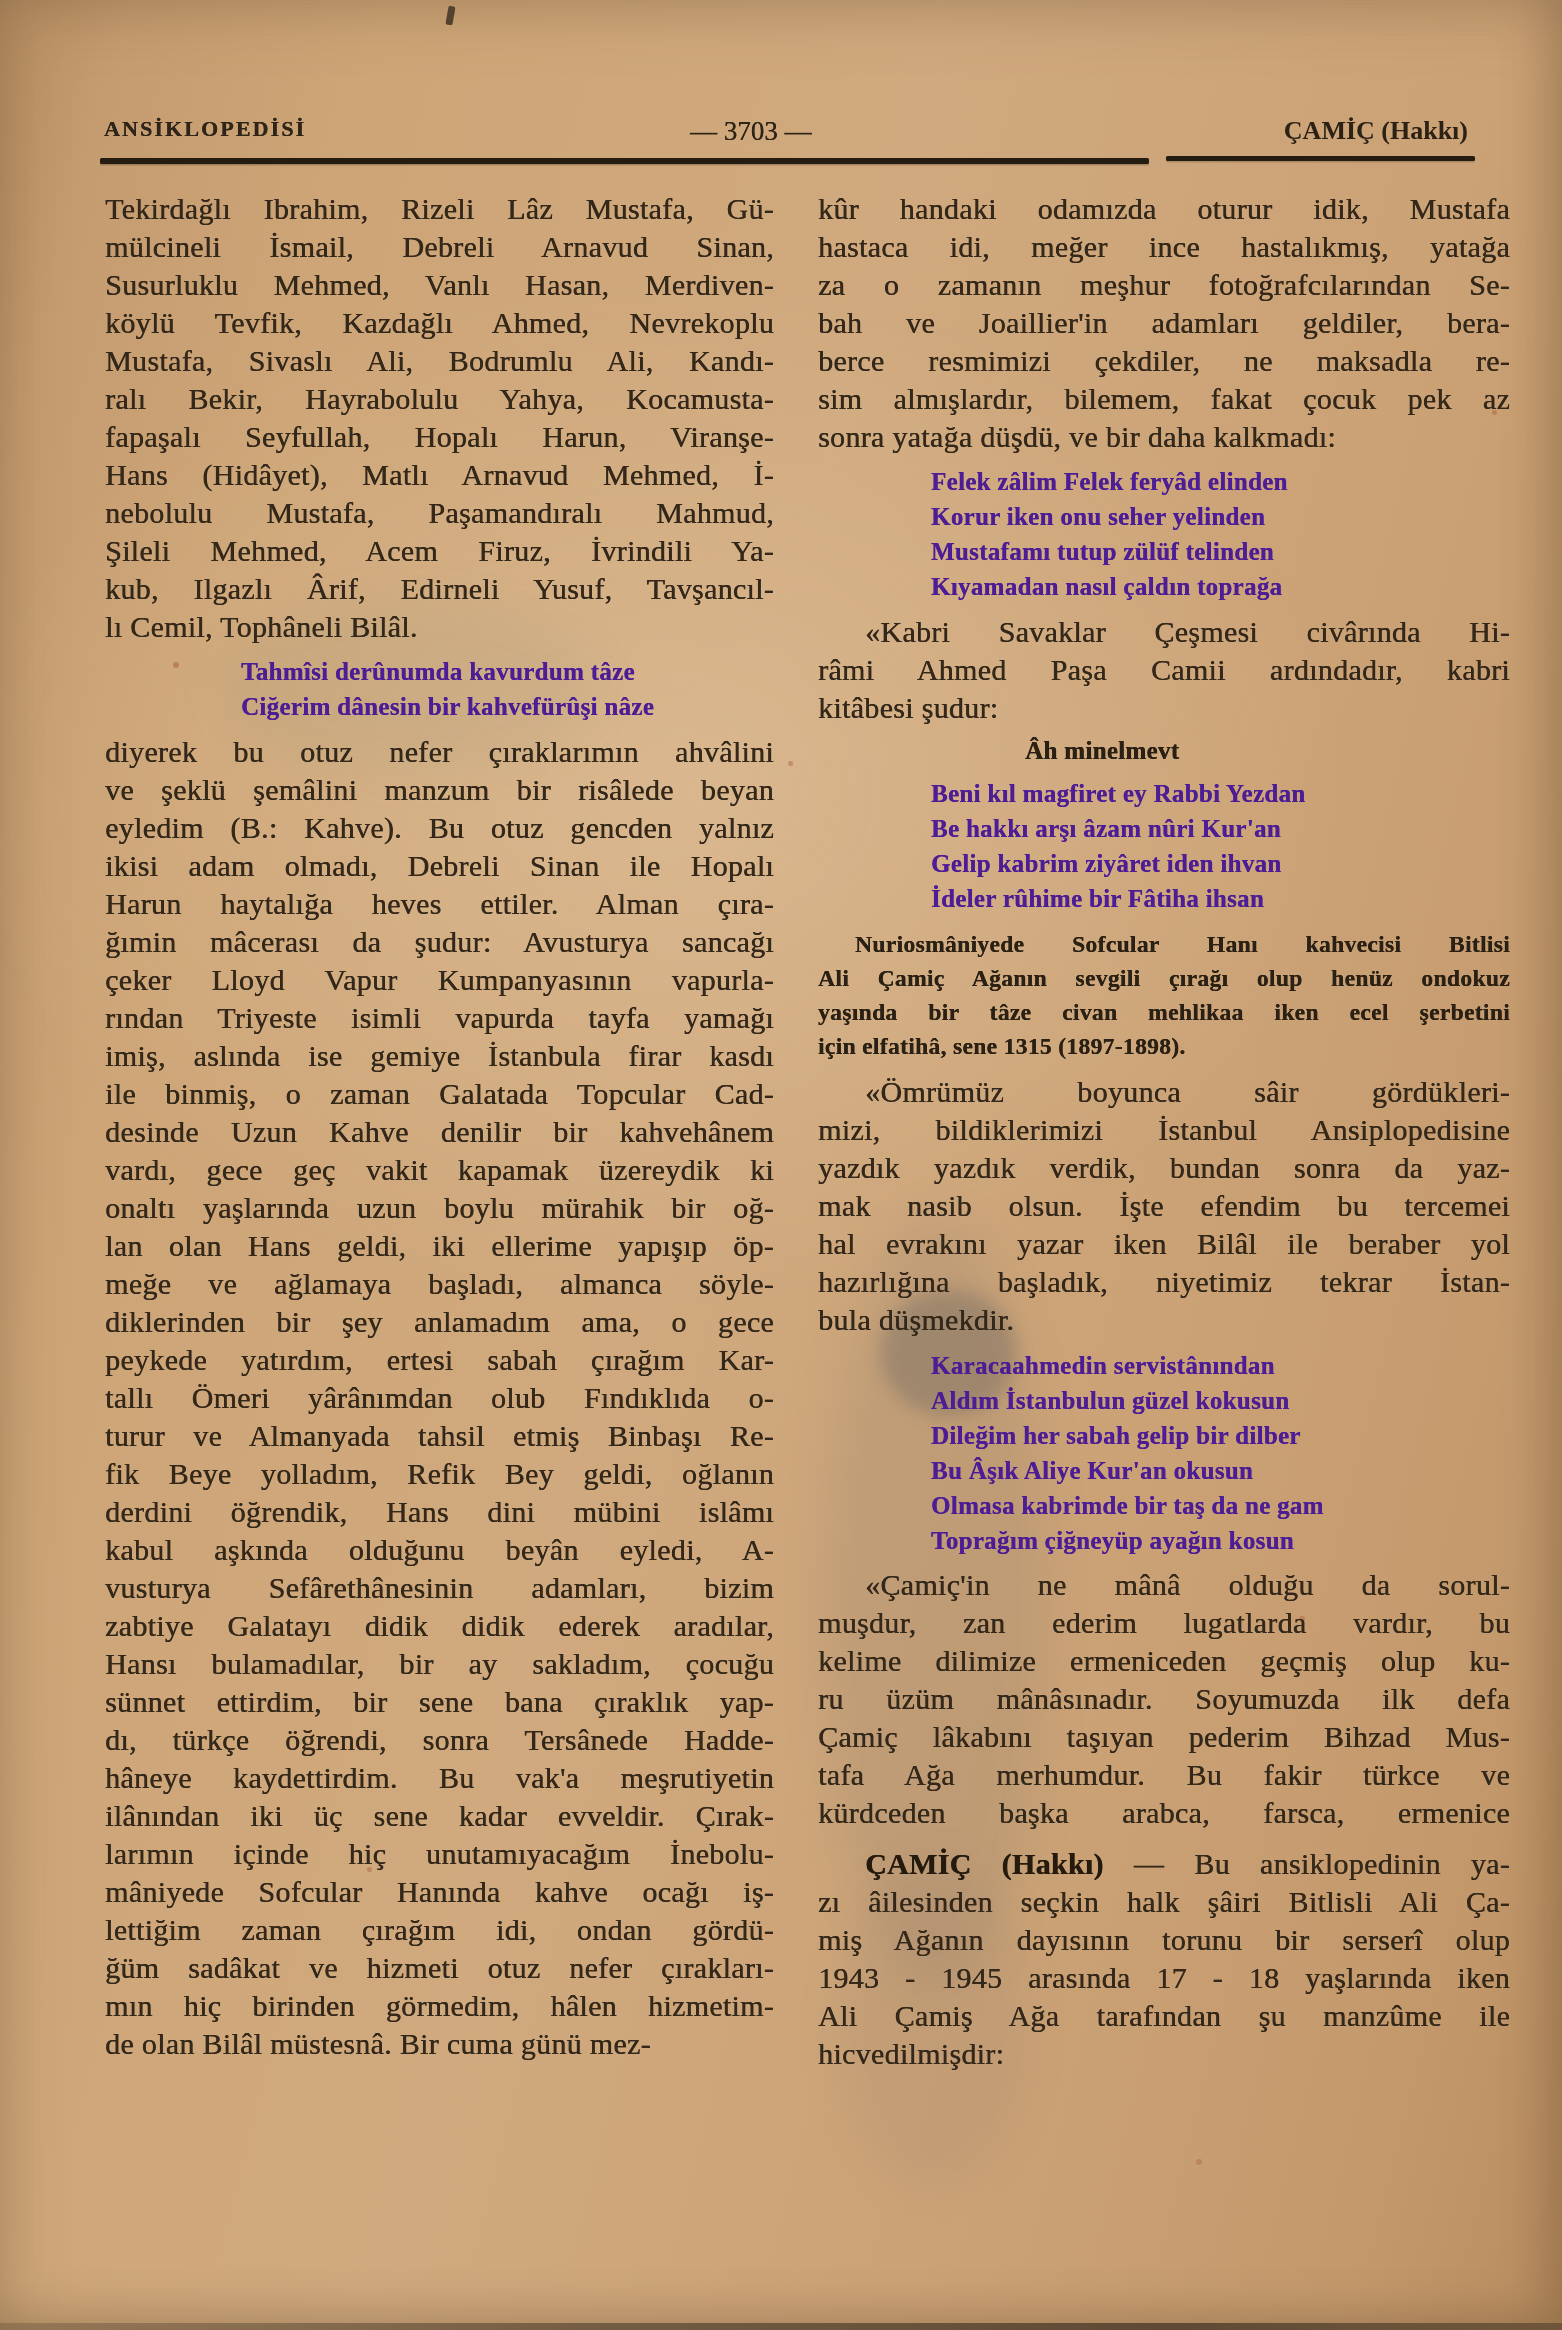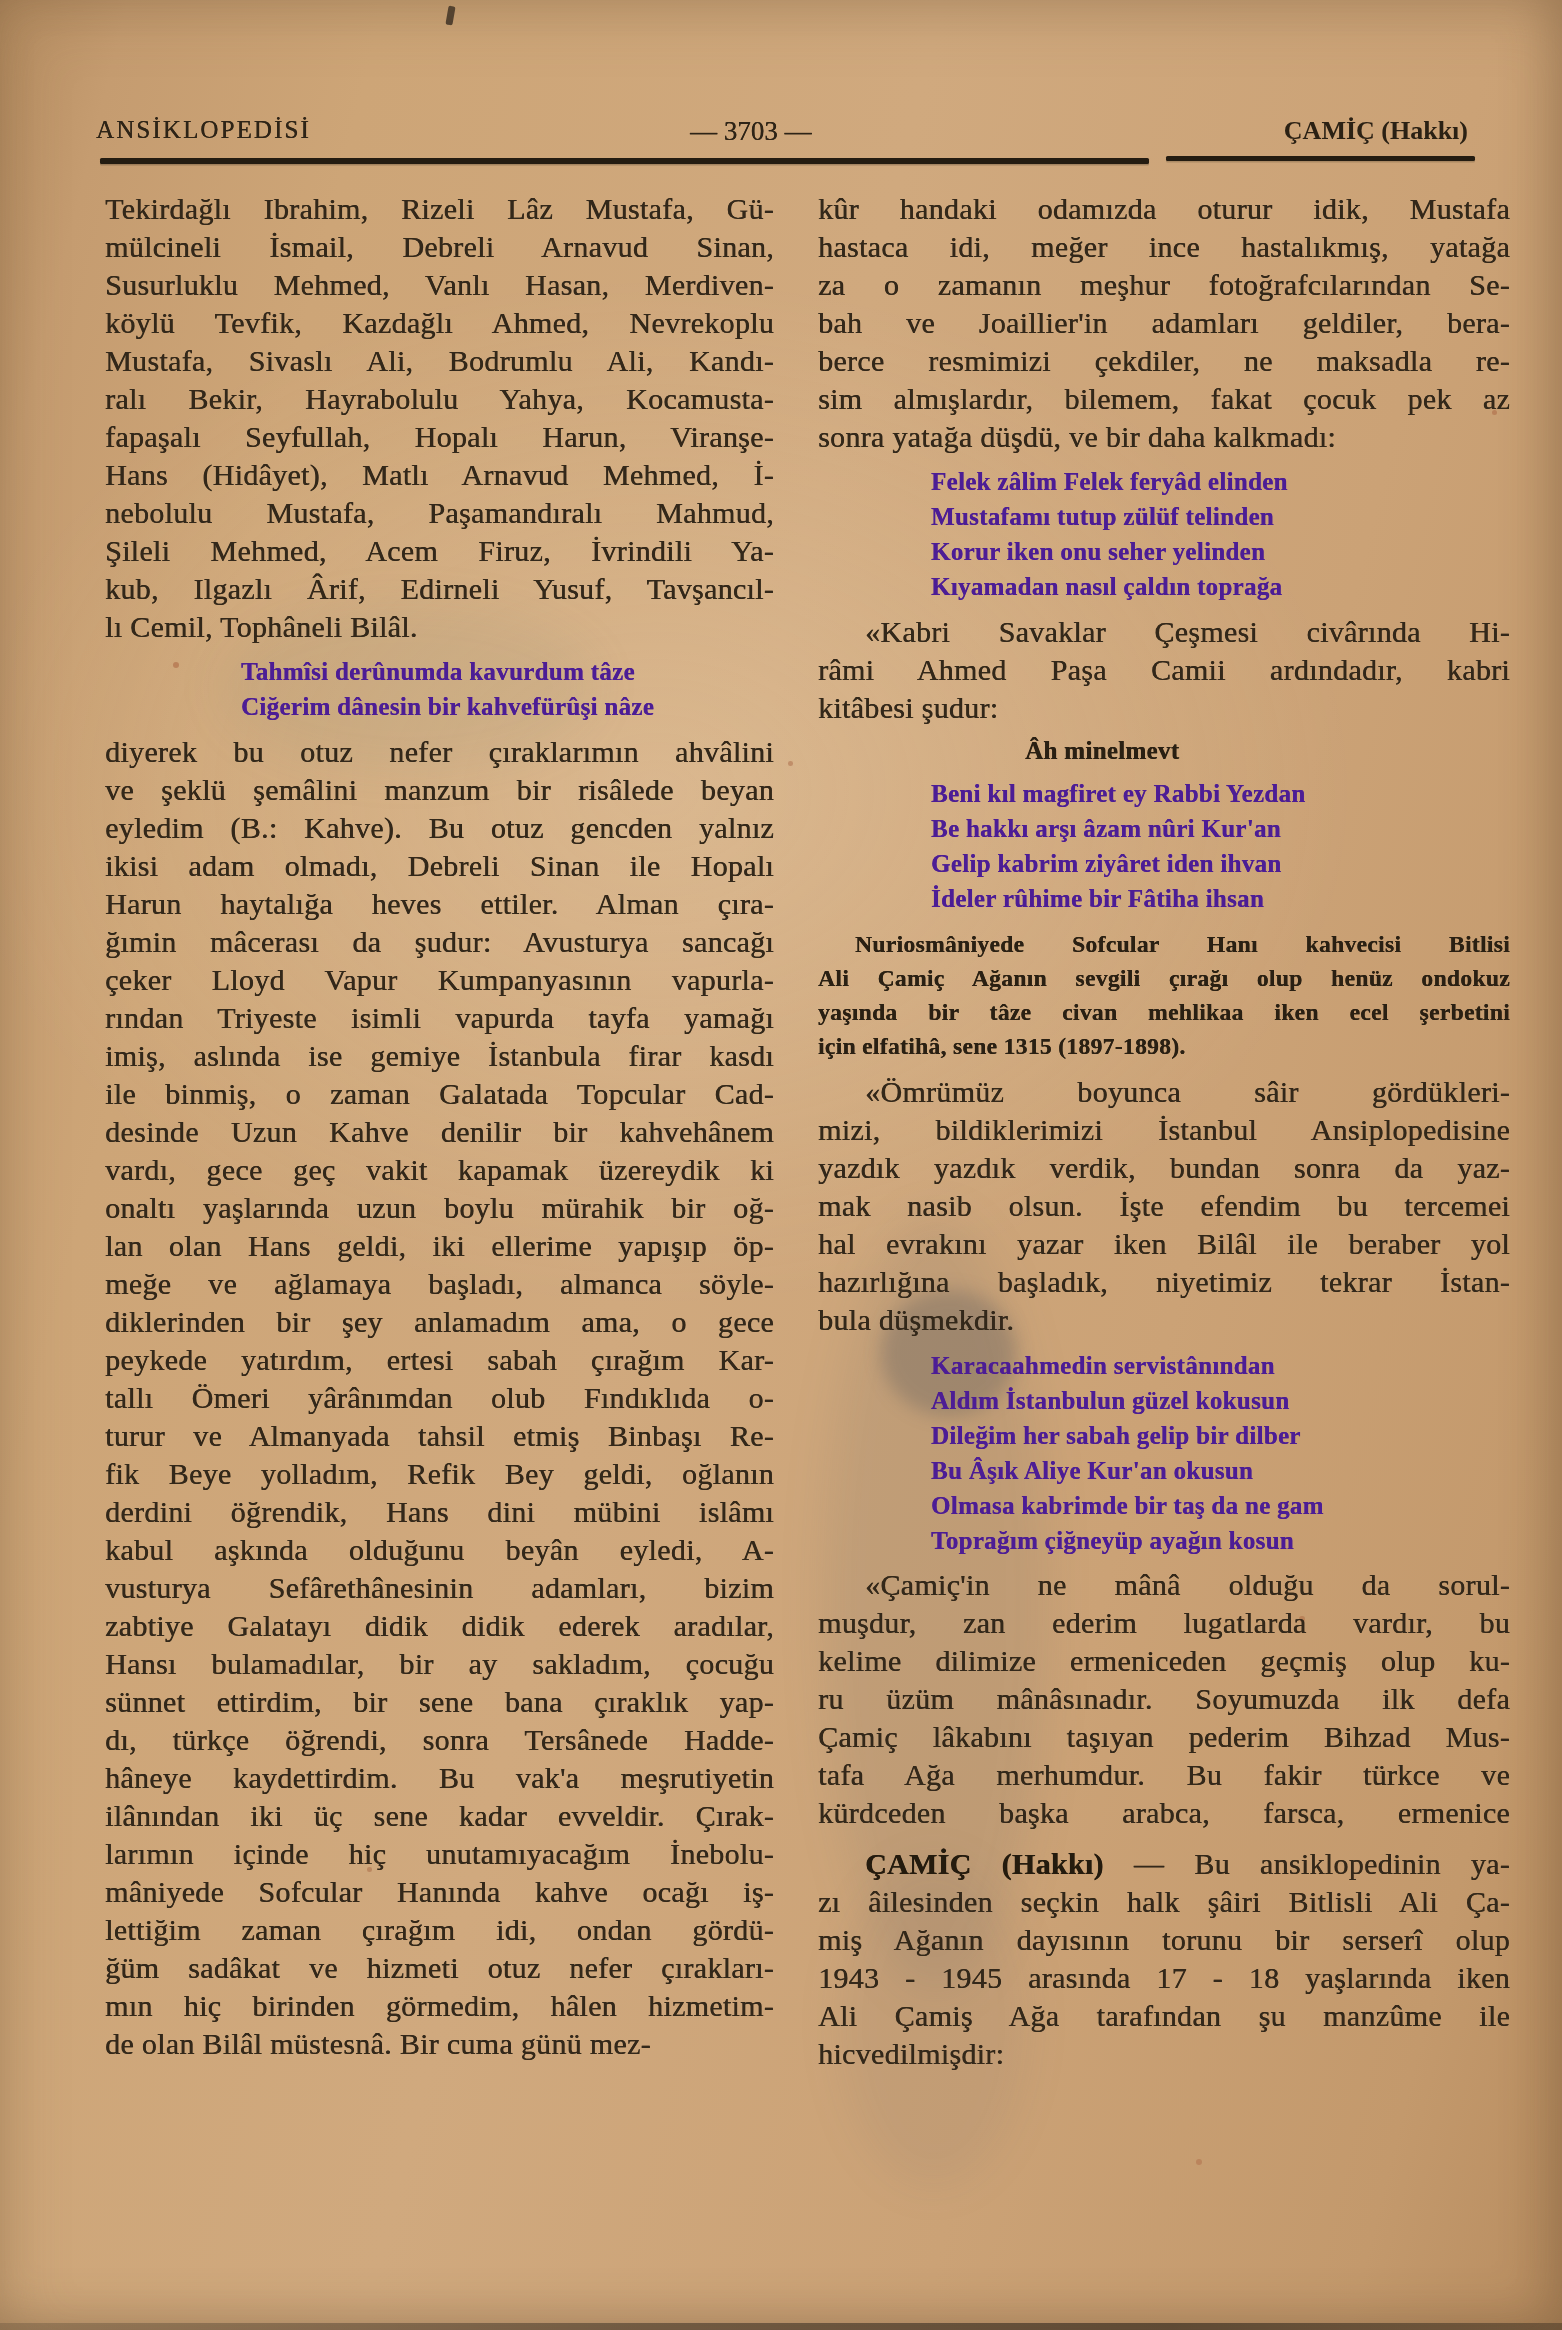--- a/index.html
+++ b/index.html
@@ -8,21 +8,21 @@
     font-family:"Liberation Serif","DejaVu Serif",serif;
     color:#33281a;
     background:
       radial-gradient(ellipse 996px 734px at 42% 34%, rgba(255,236,205,0.22), rgba(255,236,205,0) 70%),
       linear-gradient(104deg,#b78e62 0%,#c59c70 6%,#cda577 18%,#d0a97e 44%,#cba276 70%,#c3996c 90%,#b88d60 100%);
   }
   .vignette{position:absolute;inset:0;pointer-events:none;
     box-shadow:inset -15.7px -13px 47px rgba(92,66,40,.30), inset 13px 18.4px 58px rgba(120,92,60,.22);}
   
   .hdr{position:absolute;top:116px;height:37px;white-space:nowrap}
-  #hdr-left{left:96px;font-size:25px;letter-spacing:2.1px;font-weight:normal;color:#2e2417;text-shadow:0.3px 0 0 currentColor}
+  #hdr-left{left:104px;font-size:22px;letter-spacing:2.1px;font-weight:bold;color:#2e2417;text-shadow:0.3px 0 0 currentColor}
   #hdr-center{left:690px;width:168px;text-align:left;font-size:27px;color:#2e2417;text-shadow:0.3px 0 0 currentColor}
   #hdr-right{left:1248px;width:220px;text-align:right;font-size:26px;font-weight:bold;color:#2b2114}
   .rule{position:absolute;background:#241c11;border-radius:1.6px}
   #rule-left{left:100px;top:158px;width:1049px;height:6.3px;box-shadow:0 1.6px 0 rgba(36,28,17,.25)}
   #rule-right{left:1166px;top:156px;width:309px;height:5.2px;box-shadow:0 1.6px 0 rgba(36,28,17,.2)}
   
   .col{position:absolute;top:190px}
   #col-left{left:105px;width:669px}
   #col-right{left:818px;width:692px}
   .line{
@@ -146,22 +146,22 @@
       <div class="line">kûr handaki odamızda oturur idik, Mustafa</div>
       <div class="line">hastaca idi, meğer ince hastalıkmış, yatağa</div>
       <div class="line">za o zamanın meşhur fotoğrafcılarından Se-</div>
       <div class="line">bah ve Joaillier'in adamları geldiler, bera-</div>
       <div class="line">berce resmimizi çekdiler, ne maksadla re-</div>
       <div class="line">sim almışlardır, bilemem, fakat çocuk pek az</div>
       <div class="line last">sonra yatağa düşdü, ve bir daha kalkmadı:</div>
     </div>
     <div class="block verse">
       <div class="line">Felek zâlim Felek feryâd elinden</div>
+      <div class="line">Korur iken onu seher yelinden</div>
       <div class="line">Mustafamı tutup zülüf telinden</div>
-      <div class="line">Korur iken onu seher yelinden</div>
       <div class="line last">Kıyamadan nasıl çaldın toprağa</div>
     </div>
     <div class="block para">
       <div class="line indented">«Kabri Savaklar Çeşmesi civârında Hi-</div>
       <div class="line">râmi Ahmed Paşa Camii ardındadır, kabri</div>
       <div class="line last">kitâbesi şudur:</div>
     </div>
     <div class="block center">
       <div class="line last">Âh minelmevt</div>
     </div>

